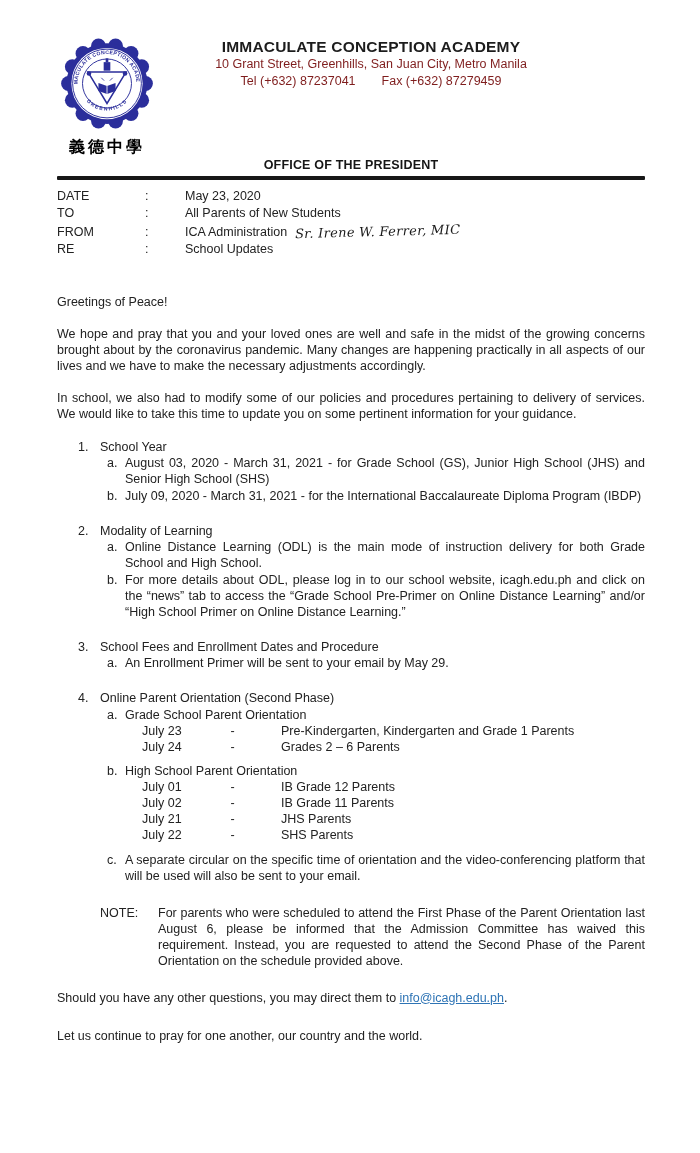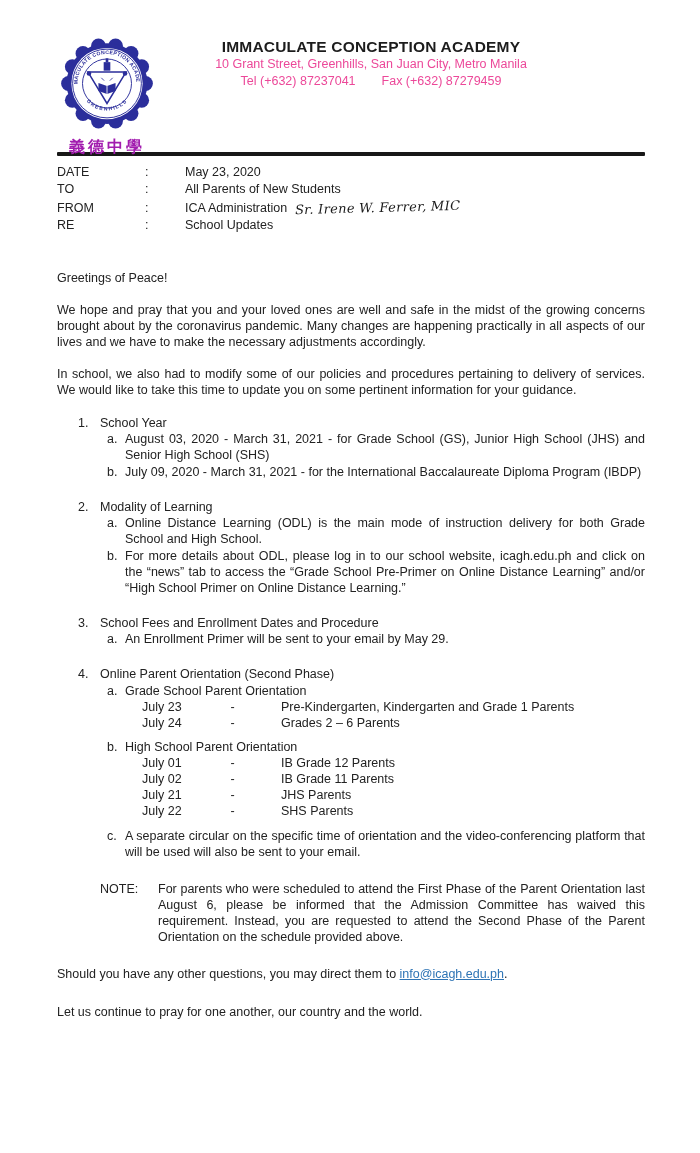--- a/index.html
+++ b/index.html
@@ -9,27 +9,27 @@
     font-family:"Liberation Sans", sans-serif;
     color:#222222;
     -webkit-font-smoothing:antialiased;
   }
   .page { position:relative; width:700px; height:1153px; padding:30px 55px 0 57px; }
 
   
   .letterhead { position:relative; min-height:118px; }
   .seal-wrap { position:absolute; left:0; top:6px; width:100px; text-align:center; }
   .chinese-name {
-    margin-top:2px; color:#a21caf; font-weight:bold;
+    margin-top:2px; color:#000000; font-weight:bold;
     font-size:16px; letter-spacing:3px; white-space:nowrap;
     font-family:"DejaVu Sans", sans-serif;
   }
   .head-center { text-align:center; padding-top:7px; padding-left:40px; padding-right:0; }
   .school-name { font-size:15.5px; font-weight:bold; letter-spacing:0.2px; line-height:19px; color:#1c1c1c; }
-  .head-line { font-size:12.5px; line-height:17px; color:#ec4899; }
+  .head-line { font-size:12.5px; line-height:17px; color:#7f1d1d; }
   .head-line .gap { display:inline-block; width:26px; }
   .head-italic { font-style:italic; }
   .office-title { text-align:center; font-weight:bold; font-size:12.5px; margin-top:10px; letter-spacing:0.2px; color:#161616; }
   .thick-rule { height:3.5px; background:#181818; margin-top:4px; border-radius:1px; }
 
   
   .memo { margin-top:8px; font-size:12.5px; }
   .memo-row { display:grid; grid-template-columns:88px 40px 1fr; line-height:17.5px; align-items:baseline; }
   .sig {
     display:inline-block; margin-left:8px;
@@ -117,20 +117,21 @@
 
     <div class="head-center">
       <div class="school-name">IMMACULATE CONCEPTION ACADEMY</div>
       <div class="head-line">10 Grant Street, Greenhills, San Juan City, Metro Manila</div>
       <div class="head-line">
         <span>Tel (+632) 87237041</span><span class="gap"></span><span>Fax (+632) 87279459</span>
       </div>
     </div>
   </div>
 
+  <div class="office-title">OFFICE OF THE PRESIDENT</div>
   <div class="thick-rule"></div>
 
   <div class="memo doc">
     <div class="memo-row">
       <span>DATE</span>
       <span>:</span>
       <span>May 23, 2020</span>
     </div>
     <div class="memo-row">
       <span>TO</span>

